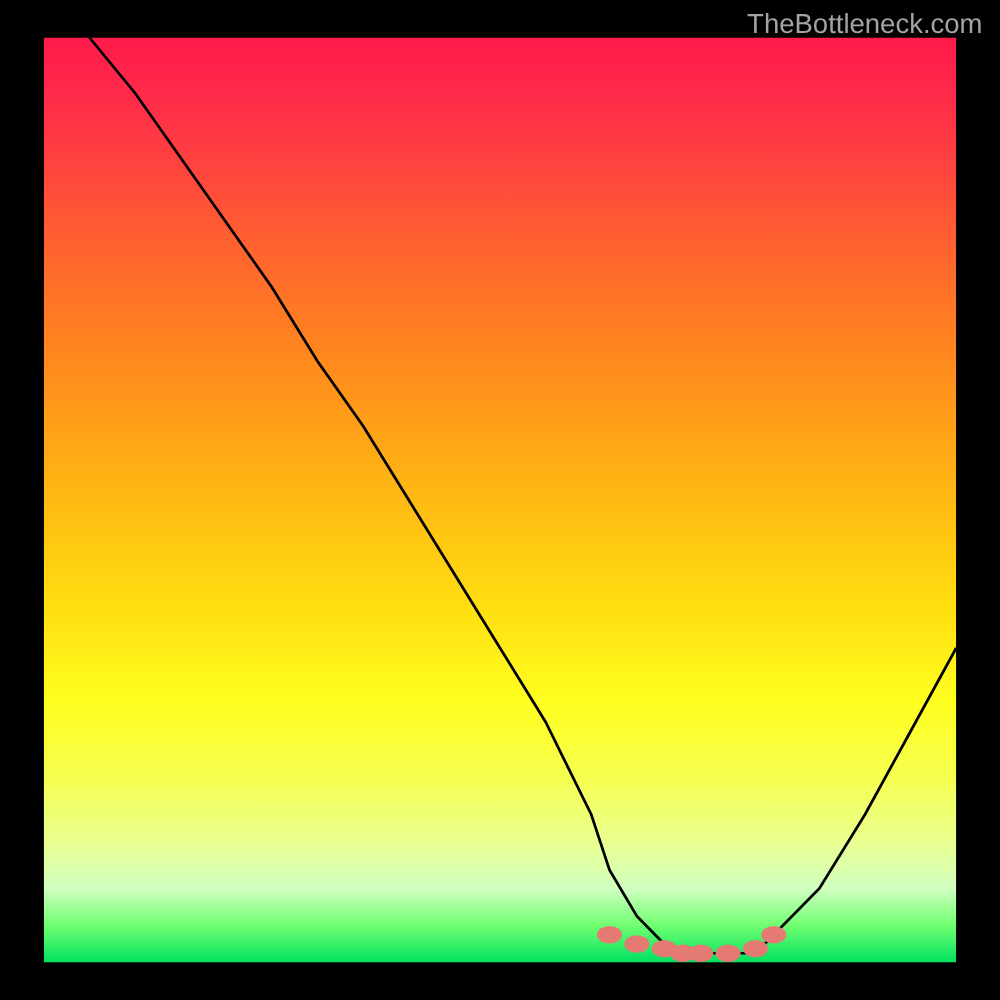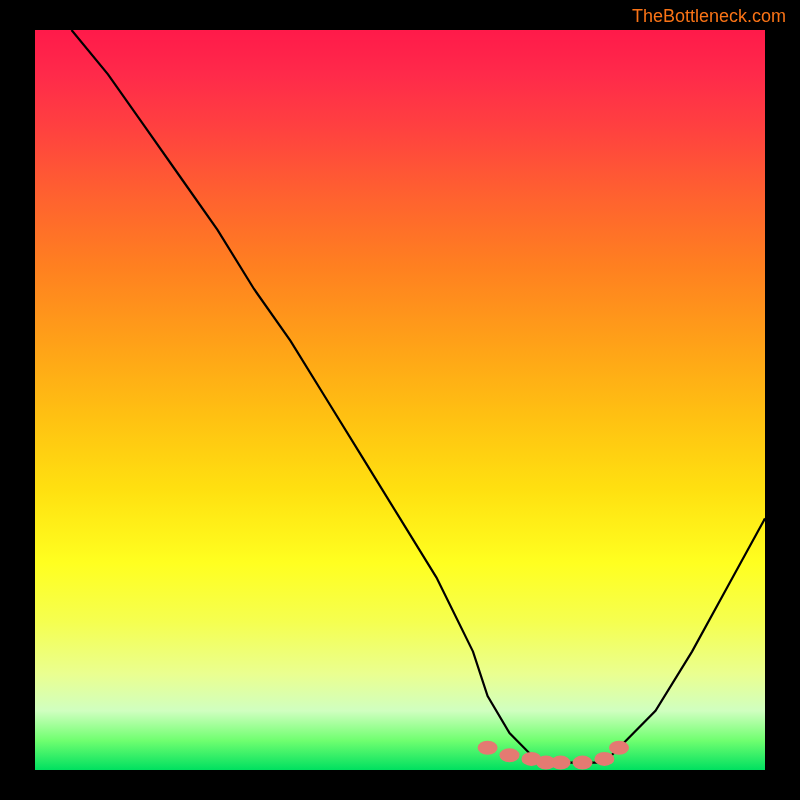--- a/index.html
+++ b/index.html
@@ -7,22 +7,22 @@
     width: 800px;
     height: 800px;
     background: #000;
     position: relative;
     font-family: Arial, sans-serif;
   }
   .watermark {
     position: absolute;
     top: 6px;
     right: 14px;
-    color: #f97316;
-    font-size: 18px;
+    color: #a3a3a3;
+    font-size: 22px;
     font-weight: normal;
     z-index: 10;
   }
   .plot-area {
     position: absolute;
     left: 35px;
     top: 30px;
     width: 730px;
     height: 740px;
     overflow: hidden;

